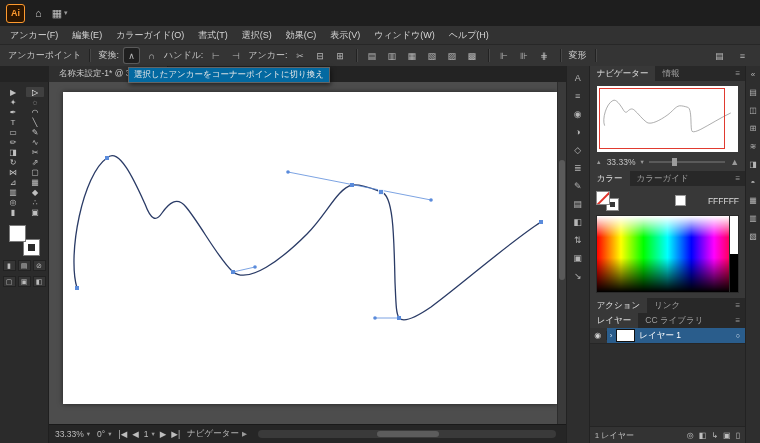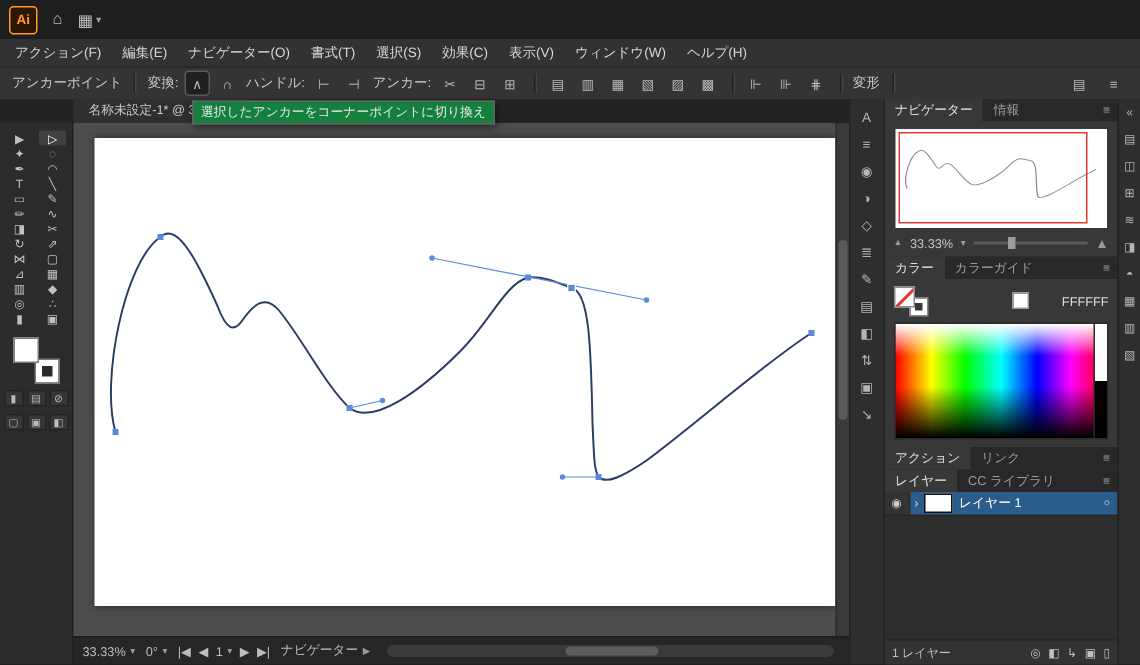--- a/index.html
+++ b/index.html
@@ -31,21 +31,21 @@
   .cb-btn.active{background:#1f1f1f;box-shadow:0 0 0 1px #5a5a5a;}
   .cb-sep{width:1px;height:13px;background:#222;box-shadow:1px 0 0 #474747;margin:0 3px;}
   .cb-right{margin-left:auto;display:flex;gap:8px;margin-right:10px;}
 
   
   .main{position:absolute;top:66px;left:0;right:0;bottom:0;display:flex;}
   .doc-col{width:568px;display:flex;flex-direction:column;}
 
   .tabbar{height:16px;background:#232323;position:relative;display:flex;align-items:stretch;}
   .doc-tab{margin-left:49px;background:#2f2f2f;padding:0 10px;font-size:8.5px;color:#c9c9c9;display:flex;align-items:center;max-width:210px;white-space:nowrap;overflow:hidden;border-right:1px solid #1c1c1c;}
-  .tooltip{position:absolute;left:128px;top:1px;background:#15803d;border:1px solid #646464;color:#e8e8e8;font-size:8.5px;padding:1px 5px;z-index:30;white-space:nowrap;box-shadow:1px 2px 5px rgba(0,0,0,.55);}
+  .tooltip{position:absolute;left:128px;top:1px;background:#0369a1;border:1px solid #646464;color:#e8e8e8;font-size:8.5px;padding:1px 5px;z-index:30;white-space:nowrap;box-shadow:1px 2px 5px rgba(0,0,0,.55);}
 
   .doc-body{flex:1;display:flex;}
   .toolbar{width:48px;background:#2b2b2b;border-right:1px solid #1f1f1f;display:flex;flex-direction:column;align-items:center;padding-top:5px;}
   .tools{display:grid;grid-template-columns:18px 18px;column-gap:4px;}
   .tool{width:18px;height:10px;display:flex;align-items:center;justify-content:center;font-size:8px;color:#c0c0c0;}
   .tool.active{background:#404040;color:#fff;border-radius:1px;}
   .swatches{position:relative;width:30px;height:30px;margin-top:8px;}
   .fill-swatch{position:absolute;left:0;top:0;width:15px;height:15px;background:#fff;border:1px solid #7a7a7a;z-index:2;}
   .stroke-swatch{position:absolute;right:0;bottom:0;width:7px;height:7px;background:#2b2b2b;border:4px solid #fff;outline:1px solid #7a7a7a;}
   .mini-row{display:flex;gap:2px;margin-top:5px;}
@@ -127,23 +127,23 @@
       <div class="logo">Ai</div>
       <span class="tb-icon">⌂</span>
       <span class="tb-icon">
         <span>▦</span>
         <span class="chev">▾</span>
       </span>
     </div>
   </div>
 
   <div class="menubar">
-    <span class="menu-item">アクション(F)</span>
+    <span class="menu-item">アンカー(F)</span>
     <span class="menu-item">編集(E)</span>
-    <span class="menu-item">ナビゲーター(O)</span>
+    <span class="menu-item">カラーガイド(O)</span>
     <span class="menu-item">書式(T)</span>
     <span class="menu-item">選択(S)</span>
     <span class="menu-item">効果(C)</span>
     <span class="menu-item">表示(V)</span>
     <span class="menu-item">ウィンドウ(W)</span>
     <span class="menu-item">ヘルプ(H)</span>
   </div>
 
   <div class="controlbar">
     <span class="cb-label">アンカーポイント</span>

